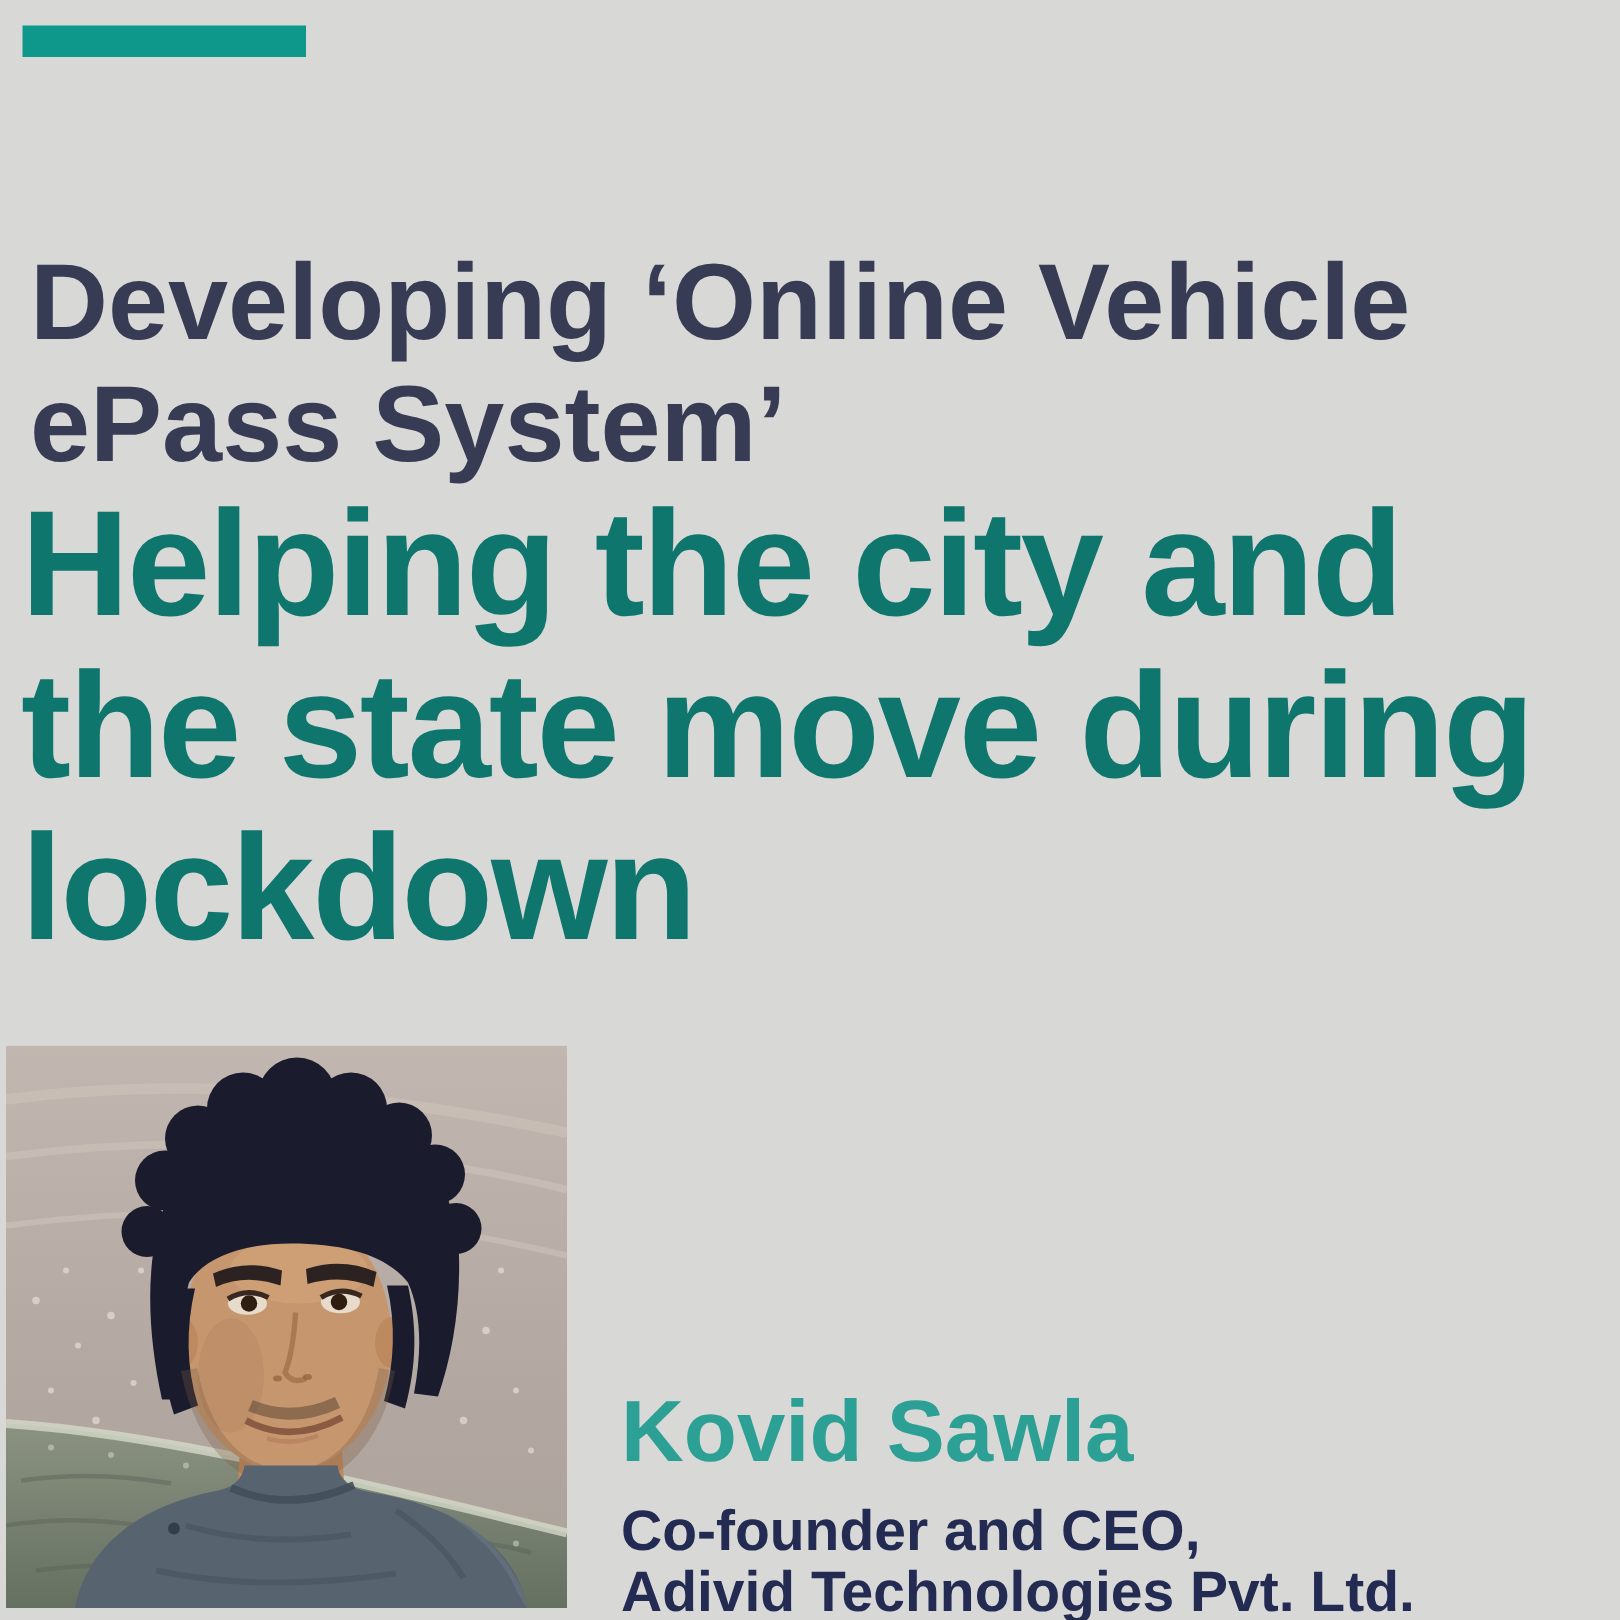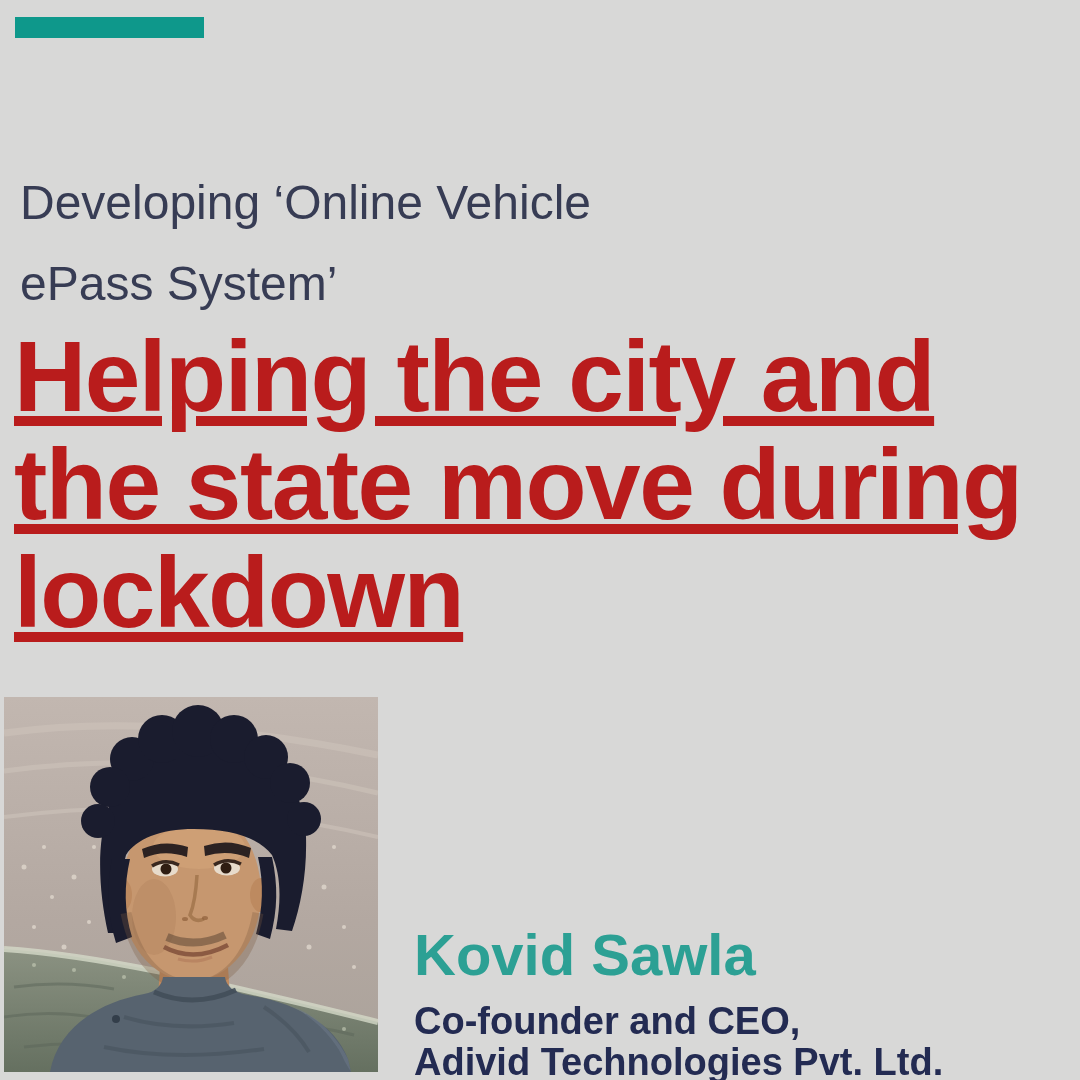--- a/index.html
+++ b/index.html
@@ -21,23 +21,23 @@
     left: 15px;
     top: 17px;
     width: 189px;
     height: 21px;
     background: #0e988b;
   }
   .kicker {
     position: absolute;
     left: 20px;
     top: 162px;
-    font-size: 48px;
+    font-size: 72px;
     line-height: 81px;
-    font-weight: 400;
+    font-weight: 700;
     letter-spacing: 0px;
     color: #373c54;
     white-space: pre-line;
   }
   .headline {
     position: absolute;
     left: 14px;
     top: 322px;
     margin: 0;
     font-size: 100px;
@@ -79,21 +79,21 @@
 </head>
 <body>
 
 <div class="canvas">
 
   <div class="accent-bar" style="background-color: rgb(14, 152, 139);"></div>
 
   <div class="kicker" style="color: rgb(55, 60, 84);">Developing ‘Online Vehicle
 ePass System’</div>
 
-  <h1 class="headline" style="color: #b91c1c; text-decoration: underline;">Helping the city and
+  <h1 class="headline" style="color: #0f766e;">Helping the city and
 the state move during
 lockdown</h1>
 
   <div class="photo">
     <svg viewBox="0 0 374 375" width="374" height="375" preserveAspectRatio="none">
       <defs>
         <linearGradient id="sandG" x1="0" y1="0" x2="0" y2="1">
           <stop offset="0" stop-color="#c2b7b0"></stop>
           <stop offset="0.6" stop-color="#b3a8a1"></stop>
           <stop offset="1" stop-color="#aaa29a"></stop>

